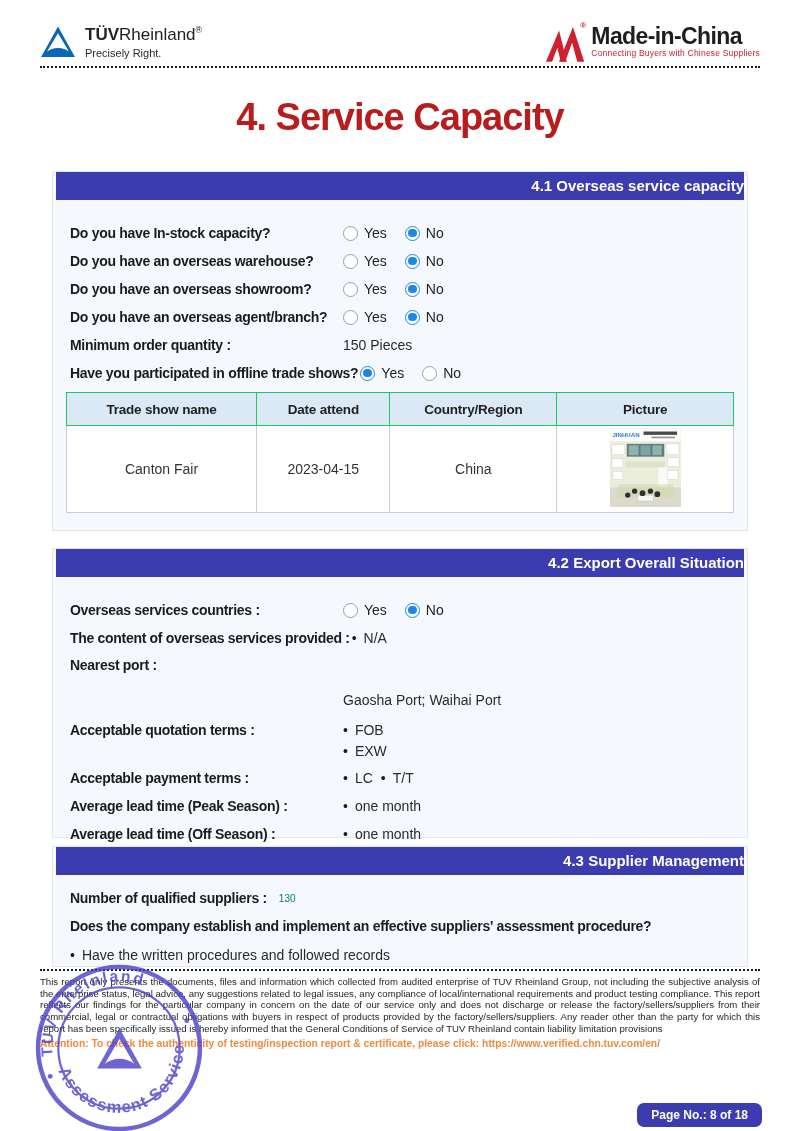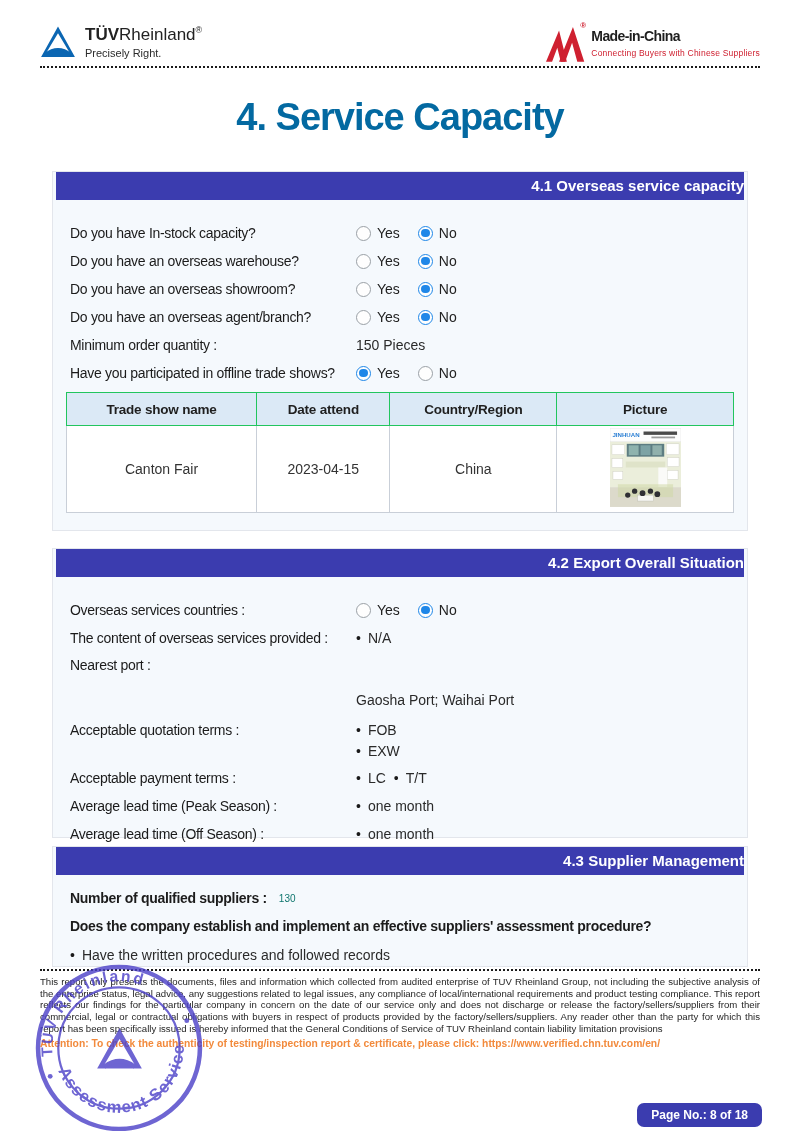--- a/index.html
+++ b/index.html
@@ -8,42 +8,42 @@
 
   
   .header{position:absolute;left:40px;right:40px;top:25px;height:40px;
           display:flex;justify-content:space-between;align-items:flex-start;}
   .tuv-logo{display:flex;gap:9px;align-items:flex-start;}
   .tuv-text .l1{font-size:17px;color:#222;}
   .tuv-text .l1 b{font-weight:700;}
   .tuv-text .reg{font-size:9px;vertical-align:super;}
   .tuv-text .l2{font-size:11px;color:#2b2b2b;margin-top:2px;}
   .mic-logo{display:flex;gap:5px;align-items:flex-start;position:relative;}
-  .mic-text .l1{font-size:14px;font-weight:700;color:#1e1e1e;letter-spacing:-0.6px;line-height:22px;}
+  .mic-text .l1{font-size:23px;font-weight:700;color:#1e1e1e;letter-spacing:-0.6px;line-height:22px;}
   .mic-text .l2{font-size:8.5px;color:#cf2030;margin-top:1px;letter-spacing:0.2px;}
   .mic-reg{position:absolute;left:34px;top:-4px;font-size:8px;color:#cf2030;font-weight:700;}
   .rule-top{position:absolute;left:40px;right:40px;top:66px;border-top:2.5px dotted #1a1a1a;}
 
   
   .page-title{position:absolute;top:96px;left:0;right:0;text-align:center;
-              font-size:38px;font-weight:700;color:#0369a1;letter-spacing:-1px;}
+              font-size:38px;font-weight:700;color:#b91c1c;letter-spacing:-1px;}
 
   
   .panel{position:absolute;left:52px;width:696px;background:#f5f9fd;
          border:1px solid #e3e6ec;box-sizing:border-box;}
   .panel-41{top:171px;height:360px;}
   .panel-42{top:548px;height:290px;}
   .panel-43{top:846px;height:121px;}
   .sec-header{height:28px;margin:0 3px;background:#3b3caf;color:#fff;
               font-size:15px;font-weight:700;line-height:28px;padding-left:13px;text-align:right;}
   .rows{padding:24px 14px 0 17px;}
   .row{display:flex;align-items:center;margin-bottom:10px;min-height:18px;}
   .row.top{align-items:flex-start;}
-  .qlabel{font-weight:400;font-size:14px;color:#1b1b1b;flex:0 0 auto;
-          min-width:271px;padding-right:15px;letter-spacing:-0.3px;}
+  .qlabel{font-weight:700;font-size:14px;color:#1b1b1b;flex:0 0 auto;
+          min-width:271px;padding-right:2px;letter-spacing:-0.3px;}
   .vtext{font-size:14px;color:#2a2a2a;}
   .vwrap{width:160px;line-height:1.55;margin-top:33px;}
 
   
   .rgroup{display:flex;gap:18px;align-items:center;font-size:14px;color:#222;}
   .opt{display:flex;gap:6px;align-items:center;cursor:pointer;}
   .rb{width:15px;height:15px;border-radius:50%;border:1.6px solid #9aa0a6;
       background:#fefefe;box-sizing:border-box;position:relative;flex:0 0 auto;}
   .opt.checked .rb{border-color:#1f87e8;}
   .opt.checked .rb::after{content:"";position:absolute;inset:2.1px;border-radius:50%;background:#1f87e8;}

